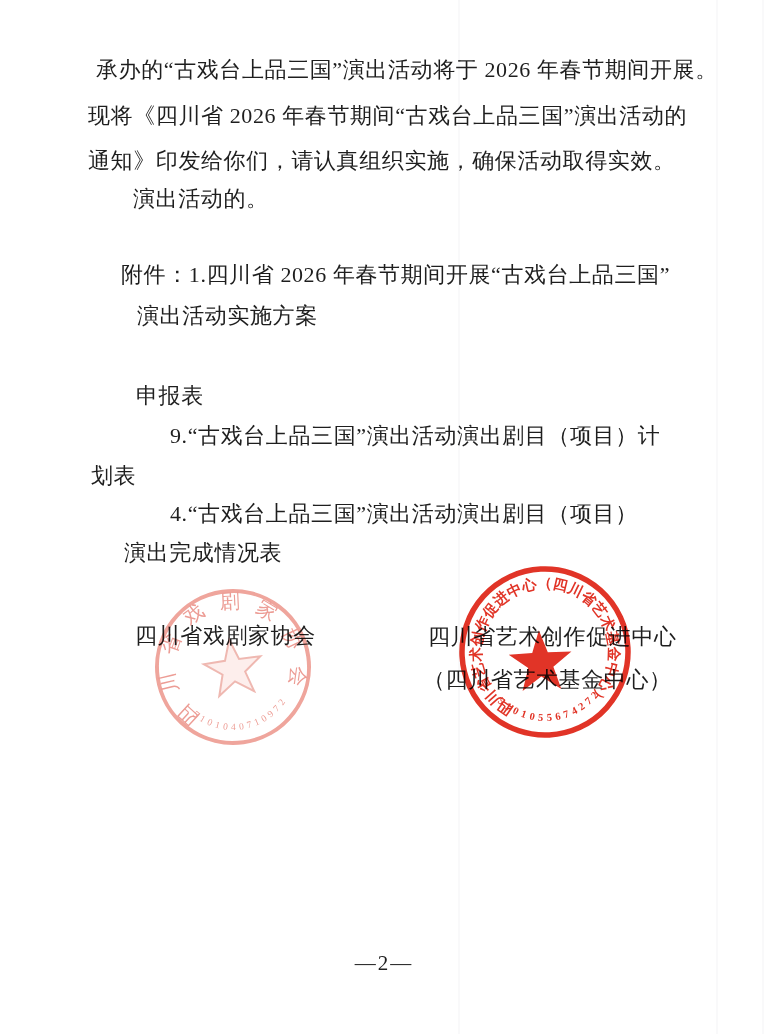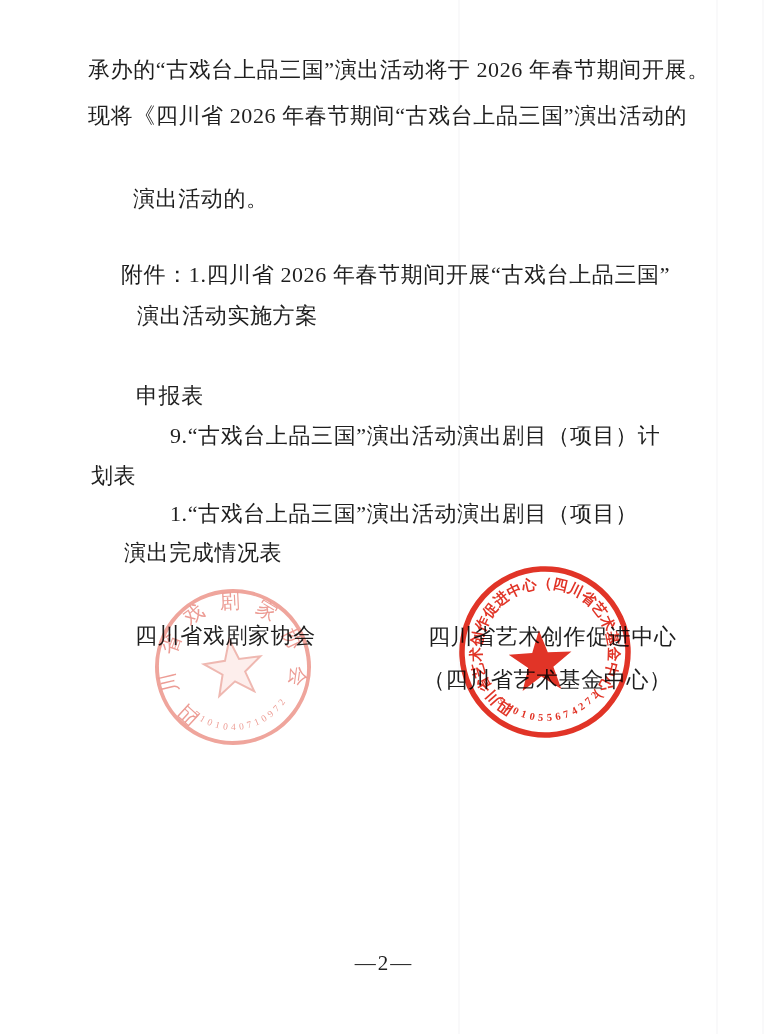--- a/index.html
+++ b/index.html
@@ -17,30 +17,31 @@
 </style>
 </head>
 <body>
 
 <div class="page">
 
   <div class="scanline" style="left:458px"></div>
   <div class="scanline" style="left:716px"></div>
   <div class="scanline" style="left:762px"></div>
 
-  <div class="tline" style="left:88px;top:57px">承办的“古戏台上品三国”演出活动将于 2026 年春节期间开展。</div>
+  <div class="tline" style="left:96px;top:57px">承办的“古戏台上品三国”演出活动将于 2026 年春节期间开展。</div>
   <div class="tline" style="left:88px;top:103px">现将《四川省 2026 年春节期间“古戏台上品三国”演出活动的</div>
+  <div class="tline" style="left:88px;top:148px">通知》印发给你们，请认真组织实施，确保活动取得实效。</div>
   <div class="tline" style="left:133px;top:186px">演出活动的。</div>
 
   <div class="tline" style="left:121px;top:262px">附件：1.四川省 2026 年春节期间开展“古戏台上品三国”</div>
   <div class="tline" style="left:137px;top:303px">演出活动实施方案</div>
   <div class="tline" style="left:136px;top:383px">申报表</div>
   <div class="tline" style="left:170px;top:423px">9.“古戏台上品三国”演出活动演出剧目（项目）计</div>
   <div class="tline" style="left:91px;top:463px">划表</div>
-  <div class="tline" style="left:170px;top:501px">1.“古戏台上品三国”演出活动演出剧目（项目）</div>
+  <div class="tline" style="left:170px;top:501px">4.“古戏台上品三国”演出活动演出剧目（项目）</div>
   <div class="tline" style="left:124px;top:540px">演出完成情况表</div>
 
   <div class="tline" style="left:135px;top:623px">四川省戏剧家协会</div>
   <div class="tline" style="left:428px;top:624px">四川省艺术创作促进中心</div>
   <div class="tline" style="left:423px;top:667px">（四川省艺术基金中心）</div>
 
 
   <div class="pagenum">—2—</div>
 
   <svg class="seal seal-left" viewBox="0 0 170 170">

